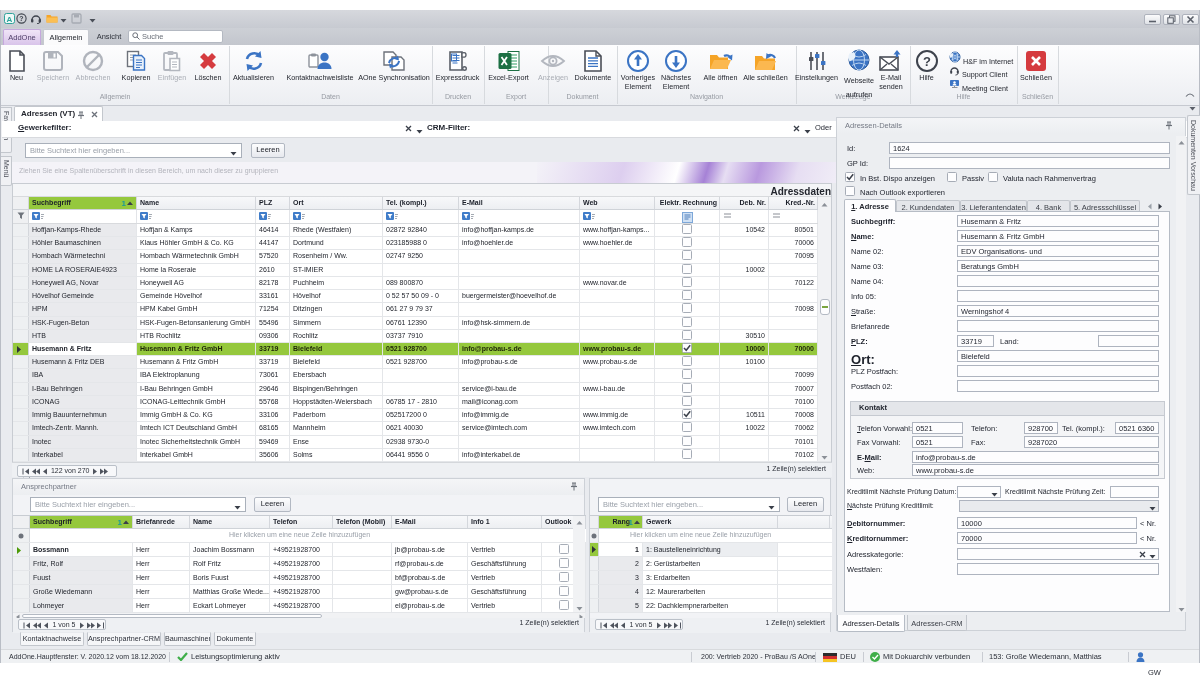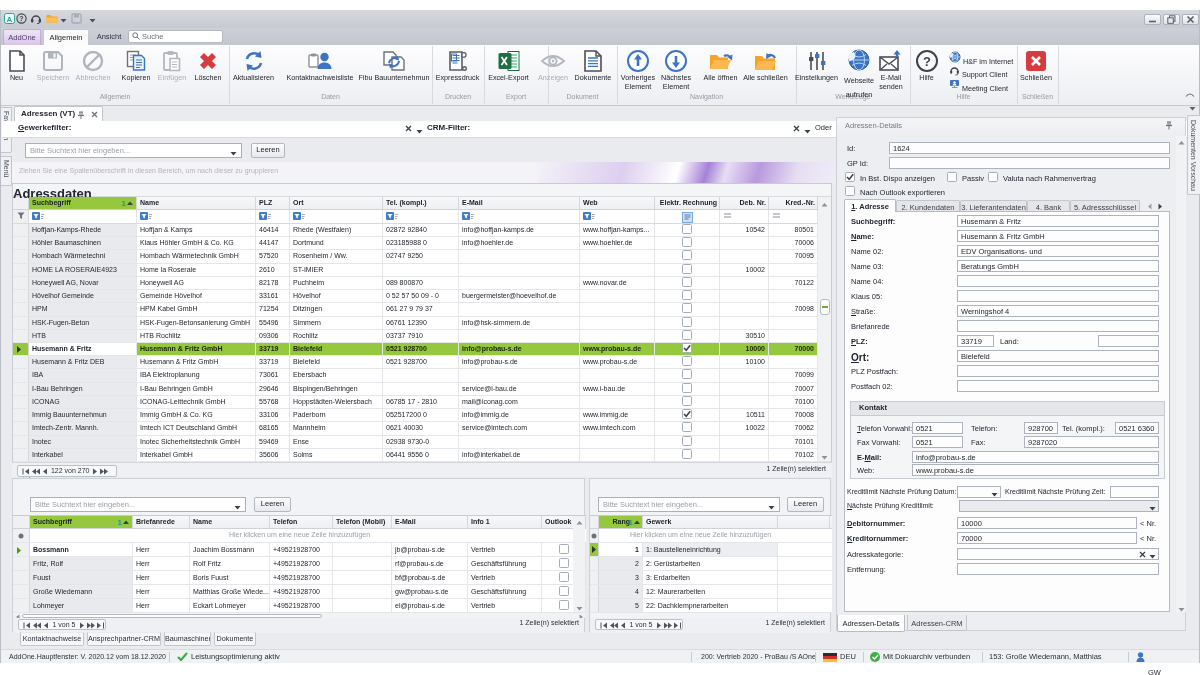--- a/index.html
+++ b/index.html
@@ -174,21 +174,21 @@
       </div>
       <div class="rbtn" style="left:349px;width:88px">
         <div class="ic" style="height:27px;padding-top:2px"><svg width="26" height="24" viewBox="0 0 26 24">
             <path d="M3 3h9l3 3v10H3z" fill="#fff" stroke="#6d727b" stroke-width="1.4"></path>
             <path d="M11 8h9l3 3v10h-12z" fill="#fff" stroke="#6d727b" stroke-width="1.4"></path>
             <path d="M8 14a6 6 0 0 1 9-4" fill="none" stroke="#3b74c4" stroke-width="2"></path>
             <polygon points="17,6.5 18,11.5 13.5,10" fill="#3b74c4"></polygon>
             <path d="M18 12a6 6 0 0 1-9 4.5" fill="none" stroke="#3b74c4" stroke-width="2"></path>
             <polygon points="9,19.5 8,14.5 12.5,16" fill="#3b74c4"></polygon>
           </svg></div>
-        <div style="line-height:8.5px">Fibu Bauunternehmun</div>
+        <div style="line-height:8.5px">AOne Synchronisation</div>
       </div>
       <div class="rbtn" style="left:428px;width:57px">
         <div class="ic" style="height:27px;padding-top:2px"><svg width="24" height="24" viewBox="0 0 24 24">
             <path d="M4 3h12v18H4z" fill="#fff" stroke="#5a5f68" stroke-width="1.6"></path>
             <path d="M6.5 6.5h7M6.5 9h7M6.5 11.5h7M6.5 14h5" stroke="#3b74c4" stroke-width="1.2"></path>
             <rect x="5.5" y="5" width="5" height="7" fill="none" stroke="#3b74c4"></rect>
             <path d="M16 4c3-1 4 0 4 2s-1 2.5-4 2V4z" fill="#fff" stroke="#5a5f68" stroke-width="1.4"></path>
             <circle cx="18.5" cy="19.5" r="1.8" fill="none" stroke="#5a5f68" stroke-width="1.4"></circle>
           </svg></div>
         <div style="line-height:8.5px">Expressdruck</div>
@@ -351,21 +351,21 @@
       </div>
       <div class="tbx" style="left:24px;top:37px;width:217px;height:15px;padding:2px 4px;color:#9aa0a9;font-size:7.5px">Bitte Suchtext hier eingeben...<span class="a" style="right:4px;top:5px"><svg width="7" height="5" viewBox="0 0 7 5">
             <polygon points="0.5,1 6.5,1 3.5,4.5" fill="#3a3f49"></polygon>
           </svg></span></div>
       <div class="btn" style="left:250px;top:37px;width:34px;height:15px;padding-top:1px">Leeren</div>
       <div class="a" style="left:11px;top:56px;width:825px;height:21px;background:#f4f3f8;overflow:hidden">
         <div class="a" style="left:525px;top:-10px;width:310px;height:50px;background:linear-gradient(107deg,rgba(200,175,228,0) 0%,rgba(198,170,230,0.5) 28%,rgba(255,255,255,1) 45%,rgba(152,110,208,0.85) 54%,rgba(210,190,235,0.4) 60%,rgba(170,130,216,0.8) 70%,rgba(214,196,236,0.45) 82%,rgba(200,175,228,0) 100%)"></div>
         <div style="padding:5px 0 0 7px;color:#b3b4bc;font-size:7px">Ziehen Sie eine Spaltenüberschrift in diesen Bereich, um nach dieser zu gruppieren</div>
       </div>
       <div class="grid" style="left:11px;top:77px;width:820px;height:279px;border-bottom:none">
-        <div style="height:13px;background:#f4f5f7;border-bottom:1px solid #d8dadd;text-align:left;font-weight:bold;color:#23262e;padding-top:2px;font-size:13px">Adressdaten</div>
+        <div style="height:13px;background:#f4f5f7;border-bottom:1px solid #d8dadd;text-align:right;font-weight:bold;color:#23262e;padding-top:2px;font-size:10px">Adressdaten</div>
         <div class="ghead" style="height:13px;border-bottom:1px solid #cfd3d8">
           <div class="hcell" style="width:16px;background:#eff0f2"></div>
           <div class="hcell" style="width:108px;background:#95c83d;position:relative">Suchbegriff<span style="position:absolute;right:2px;top:2px"><span style="color:#1b9a9a;font-size:8px;font-weight:bold">1</span><svg width="8" height="6" viewBox="0 0 8 6">
                 <polygon points="1,5 7,5 4,1.5" fill="#3a3f49"></polygon>
               </svg></span></div>
           <div class="hcell" style="width:119px">Name</div>
           <div class="hcell" style="width:34px">PLZ</div>
           <div class="hcell" style="width:93px">Ort</div>
           <div class="hcell" style="width:76px">Tel. (kompl.)</div>
           <div class="hcell" style="width:121px">E-Mail</div>
@@ -728,20 +728,27 @@
           </svg><svg width="10" height="7" viewBox="0 0 10 7">
             <polygon points="1,0.5 1,6.5 5,3.5" fill="#4f545e"></polygon>
             <polygon points="5,0.5 5,6.5 9,3.5" fill="#4f545e"></polygon>
           </svg><svg width="9" height="7" viewBox="0 0 9 7">
             <polygon points="1,0.5 1,6.5 5,3.5" fill="#4f545e"></polygon>
             <path d="M7.5 0.5v6" stroke="#4f545e"></path>
           </svg></div>
         <div class="a" style="right:6px;top:2px">1 Zeile(n) selektiert</div>
       </div>
       <div class="panel" style="left:11px;top:372px;width:573px;height:154px">
+        <div class="phead">Ansprechpartner<span style="position:absolute;right:6px;top:3px"><svg width="8" height="9" viewBox="0 0 8 9">
+              <g stroke="#6b7078" fill="none">
+                <path d="M2 1h4M2 4.5h4M3 1v3.5M5 1v3.5" stroke-width="1"></path>
+                <path d="M1 4.5h6" stroke-width="1.2"></path>
+                <path d="M4 4.5v4" stroke-width="1"></path>
+              </g>
+            </svg></span></div>
         <div class="tbx" style="left:17px;top:18px;width:216px;height:15px;padding:2px 4px;color:#9aa0a9;font-size:7.5px">Bitte Suchtext hier eingeben...<span class="a" style="right:4px;top:5px"><svg width="7" height="5" viewBox="0 0 7 5">
               <polygon points="0.5,1 6.5,1 3.5,4.5" fill="#3a3f49"></polygon>
             </svg></span></div>
         <div class="btn" style="left:241px;top:18px;width:37px;height:15px;padding-top:1px">Leeren</div>
         <div class="grid" style="left:0px;top:36px;width:573px;height:98px;border-left:none;border-right:none">
           <div class="ghead" style="height:13px;border-bottom:1px solid #cfd3d8">
             <div class="hcell" style="width:17px;background:#eff0f2"></div>
             <div class="hcell" style="width:103px;background:#95c83d;position:relative">Suchbegriff<span style="position:absolute;right:2px;top:2px"><span style="color:#1b9a9a;font-size:8px;font-weight:bold">1</span><svg width="8" height="6" viewBox="0 0 8 6">
                   <polygon points="1,5 7,5 4,1.5" fill="#3a3f49"></polygon>
                 </svg></span></div>
@@ -996,31 +1003,31 @@
         <div class="a" style="left:14px;top:98.5px;font-weight:bold;font-size:7.5px;color:#1d212b;white-space:nowrap">Suchbegriff:</div>
         <div class="fbx" style="left:120px;top:96.5px;width:202px;height:12px;background:#fdfdfe">Husemann &amp; Fritz</div>
         <div class="a" style="left:14px;top:114px;font-weight:bold;font-size:7.5px;color:#1d212b;white-space:nowrap"><span class="u">N</span>ame:</div>
         <div class="fbx" style="left:120px;top:112px;width:202px;height:12px;background:#fdfdfe">Husemann &amp; Fritz GmbH</div>
         <div class="a" style="left:14px;top:129px;font-size:7.5px;color:#1d212b;white-space:nowrap">Name 02:</div>
         <div class="fbx" style="left:120px;top:127px;width:202px;height:12px;background:#fdfdfe">EDV Organisations- und</div>
         <div class="a" style="left:14px;top:144px;font-size:7.5px;color:#1d212b;white-space:nowrap">Name 03:</div>
         <div class="fbx" style="left:120px;top:142px;width:202px;height:12px;background:#fdfdfe">Beratungs GmbH</div>
         <div class="a" style="left:14px;top:159px;font-size:7.5px;color:#1d212b;white-space:nowrap">Name 04:</div>
         <div class="fbx" style="left:120px;top:157px;width:202px;height:12px;background:#fdfdfe"></div>
-        <div class="a" style="left:14px;top:174px;font-size:7.5px;color:#1d212b;white-space:nowrap">Klaus 05:</div>
+        <div class="a" style="left:14px;top:174px;font-size:7.5px;color:#1d212b;white-space:nowrap">Info 05:</div>
         <div class="fbx" style="left:120px;top:172px;width:202px;height:12px;background:#fdfdfe"></div>
         <div class="a" style="left:14px;top:189px;font-size:7.5px;color:#1d212b;white-space:nowrap"><span class="u">S</span>traße:</div>
         <div class="fbx" style="left:120px;top:187px;width:202px;height:12px;background:#fdfdfe">Werningshof 4</div>
         <div class="a" style="left:14px;top:204px;font-size:7.5px;color:#1d212b;white-space:nowrap">Briefanrede</div>
         <div class="fbx" style="left:120px;top:202px;width:202px;height:12px;background:#fdfdfe"></div>
         <div class="a" style="left:14px;top:219px;font-weight:bold;font-size:7.5px;color:#1d212b;white-space:nowrap"><span class="u">P</span>LZ:</div>
         <div class="fbx" style="left:120px;top:217px;width:37px;height:12px;background:#fdfdfe">33719</div>
         <div class="a" style="left:163px;top:219px;font-size:7.5px;color:#1d212b;white-space:nowrap">Land:</div>
         <div class="fbx" style="left:261px;top:217px;width:61px;height:12px;background:#fdfdfe"></div>
-        <div class="a" style="left:14px;top:234px;font-weight:bold;font-size:10px;color:#1d212b;white-space:nowrap"><span class="u">O</span>rt:</div>
+        <div class="a" style="left:14px;top:234px;font-weight:bold;font-size:13px;color:#1d212b;white-space:nowrap"><span class="u">O</span>rt:</div>
         <div class="fbx" style="left:120px;top:232px;width:202px;height:12px;background:#fdfdfe">Bielefeld</div>
         <div class="a" style="left:14px;top:249px;font-size:7.5px;color:#1d212b;white-space:nowrap">PLZ Postfach:</div>
         <div class="fbx" style="left:120px;top:247px;width:202px;height:12px;background:#fdfdfe"></div>
         <div class="a" style="left:14px;top:264px;font-size:7.5px;color:#1d212b;white-space:nowrap">Postfach 02:</div>
         <div class="fbx" style="left:120px;top:262px;width:202px;height:12px;background:#fdfdfe"></div>
         <div class="a" style="left:13px;top:283px;width:315px;height:78px;border:1px solid #c6cad1;background:#f4f5f7">
           <div style="height:14px;background:#e4e6ea;border-bottom:1px solid #c6cad1;font-weight:bold;padding:1px 0 0 8px;color:#1d212b">Kontakt</div>
         </div>
         <div class="a" style="left:20px;top:306px;font-size:7.5px;color:#1d212b;white-space:nowrap"><span class="u">T</span>elefon Vorwahl:</div>
         <div class="fbx" style="left:75px;top:304px;width:51px;height:12px;background:#fdfdfe">0521</div>
@@ -1058,21 +1065,21 @@
         <div class="a" style="left:303px;top:416px;font-size:7.5px;color:#1d212b;white-space:nowrap">&lt; Nr.</div>
         <div class="a" style="left:10px;top:431.5px;font-size:7.5px;color:#1d212b;white-space:nowrap">Adresskategorie:</div>
         <div class="fbx" style="left:120px;top:429.5px;width:202px;height:12px;background:#fdfdfe">
           <span class="a" style="right:12px;top:2px"><svg width="7" height="7" viewBox="0 0 7 7">
               <path d="M1 1L6 6M6 1L1 6" stroke="#3a3f49" stroke-width="1.3"></path>
             </svg></span>
           <span class="a" style="right:2px;top:3px"><svg width="7" height="5" viewBox="0 0 7 5">
               <polygon points="0.5,1 6.5,1 3.5,4.5" fill="#3a3f49"></polygon>
             </svg></span>
         </div>
-        <div class="a" style="left:10px;top:447px;font-size:7.5px;color:#1d212b;white-space:nowrap">Entfernung:</div>
+        <div class="a" style="left:10px;top:447px;font-size:7.5px;color:#1d212b;white-space:nowrap">Westfalen:</div>
         <div class="fbx" style="left:120px;top:445px;width:202px;height:12px;background:#fdfdfe"></div>
       </div>
       <div class="sb" style="left:339px;top:18px;width:10px;height:476px">
         <div class="a" style="left:1.5px;top:2px"><svg width="7" height="5" viewBox="0 0 7 5">
             <polygon points="0.5,4.5 6.5,4.5 3.5,1" fill="#8b9097"></polygon>
           </svg></div>
         <div class="a" style="left:1.5px;top:469px"><svg width="7" height="5" viewBox="0 0 7 5">
             <polygon points="0.5,1 6.5,1 3.5,4.5" fill="#8b9097"></polygon>
           </svg></div>
       </div>

